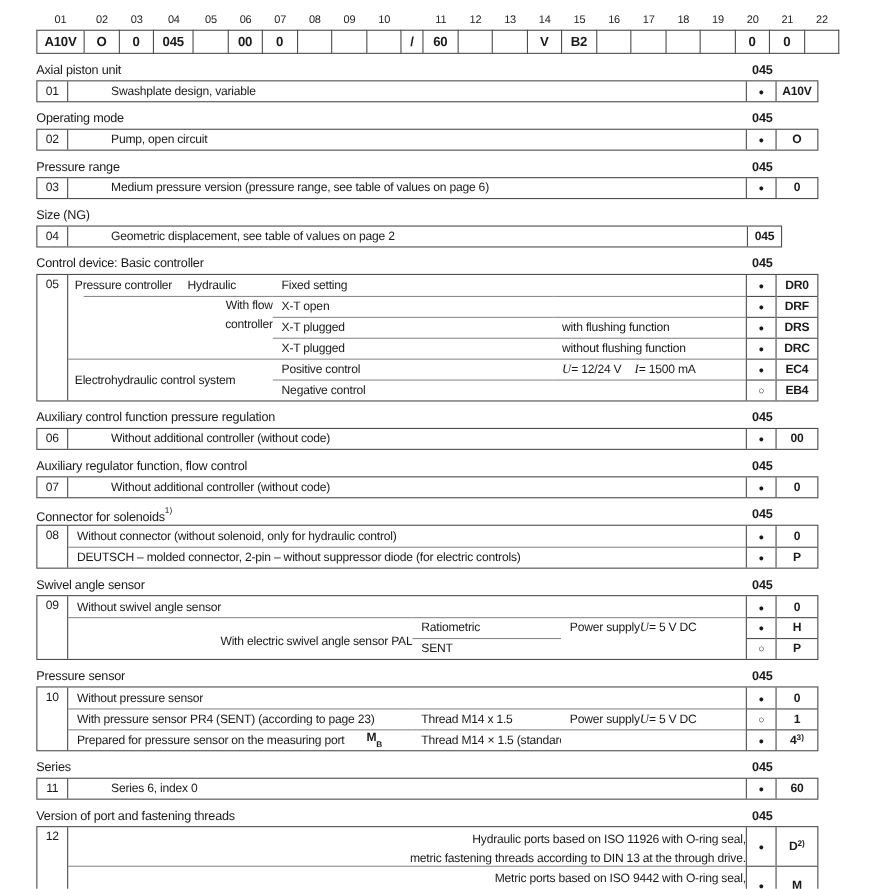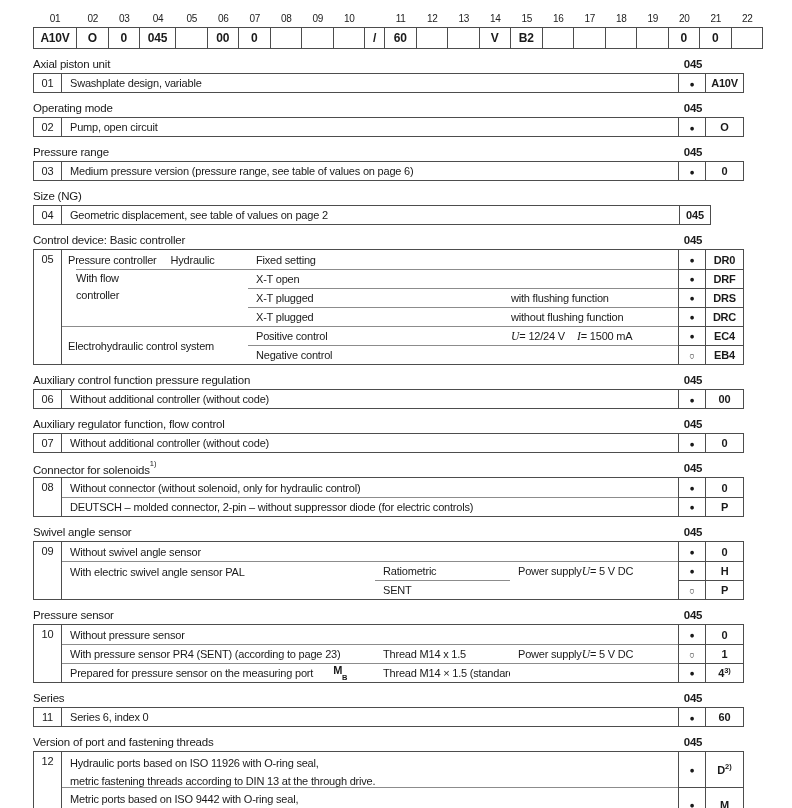--- a/index.html
+++ b/index.html
@@ -25,48 +25,48 @@
 
   .rowbox{display:flex;border:1px solid #4d4d4d;margin-left:3px;width:711px;box-sizing:border-box;background:#fff;}
   .rowbox.nocode{width:678px;}
   .numcol{flex:none;width:27px;border-right:1px solid #4d4d4d;text-align:center;line-height:19px;}
   .desc{flex:1;min-width:0;position:relative;}
   .availcol{flex:none;width:26px;border-left:1px solid #4d4d4d;text-align:center;}
   .availcol.size045{width:30px;font-weight:bold;}
   .codecol{flex:none;width:37px;border-left:1px solid #4d4d4d;text-align:center;font-weight:bold;}
 
   .h1{height:20px;}
-  .h1 .desc{line-height:18px;padding-left:8px;white-space:nowrap;}
+  .h1 .desc{line-height:18px;padding-left:8px;white-space:nowrap;margin-left:31px;}
   .h1 .availcol,.h1 .codecol{line-height:18px;}
 
   .dot{font-size:8.5px;}
   .dot.open{font-size:9.5px;font-weight:normal;}
 
   
   .multi{display:grid;padding:0;}
   .rows-2{grid-template-rows:repeat(2,19px);}
   .rows-3{grid-template-rows:repeat(3,19px);}
   .rows-6{grid-template-rows:repeat(6,19px);}
   .rows-2t{grid-template-rows:repeat(2,35px);}
   .vcell{display:flex;align-items:center;justify-content:center;box-sizing:border-box;}
   .sepd{border-top:1px solid #4d4d4d;}
 
   
-  .g{display:grid;height:100%;}
+  .g{display:grid;height:100%;text-align:right;}
   .g .c{box-sizing:border-box;line-height:18px;padding-left:8px;white-space:nowrap;overflow:hidden;
         display:flex;align-items:center;}
   .sep{border-top:1px solid #8c8c8c;}
   .g5{grid-template-columns:186px 255px 1fr;}
   .g9{grid-template-columns:313px 135px 1fr;}
   .c.pc{padding-left:6px;}
   .hyd{margin-left:14px;}
   .c.wf{margin-left:14px;padding-left:0;display:block;line-height:17px;padding-top:0;}
   .c.eh{padding-left:6px;}
   .c.full{grid-column:1/4;}
-  .c.lbl2{display:block;line-height:18px;padding-top:1px;}
+  .c.lbl2{display:block;line-height:18px;padding-top:12px;}
   .twoline{display:block !important;line-height:16px;padding-top:2px;}
 
   .sym{font-family:"Liberation Serif",serif;font-style:italic;font-size:11.5px;letter-spacing:0;}
   .isp{margin-left:12px;}
   b,strong,.bold{font-weight:bold;margin-left:20px;}
 </style>
 </head>
 <body>
 
 <div class="page">

